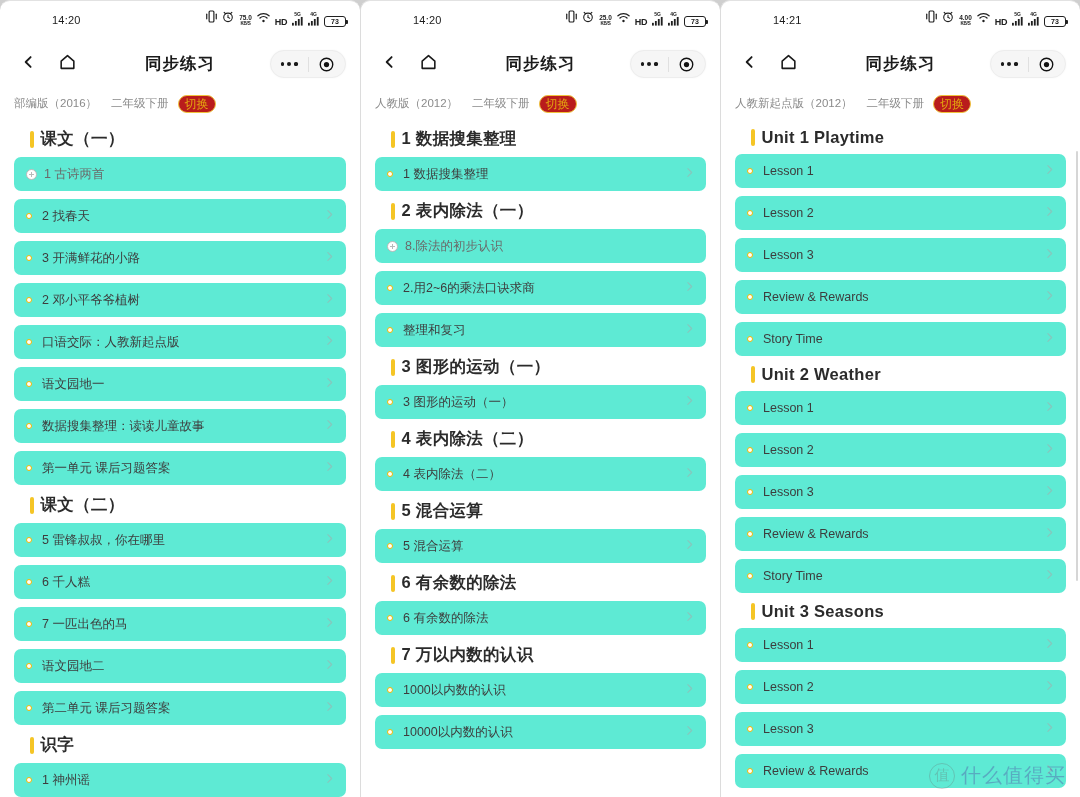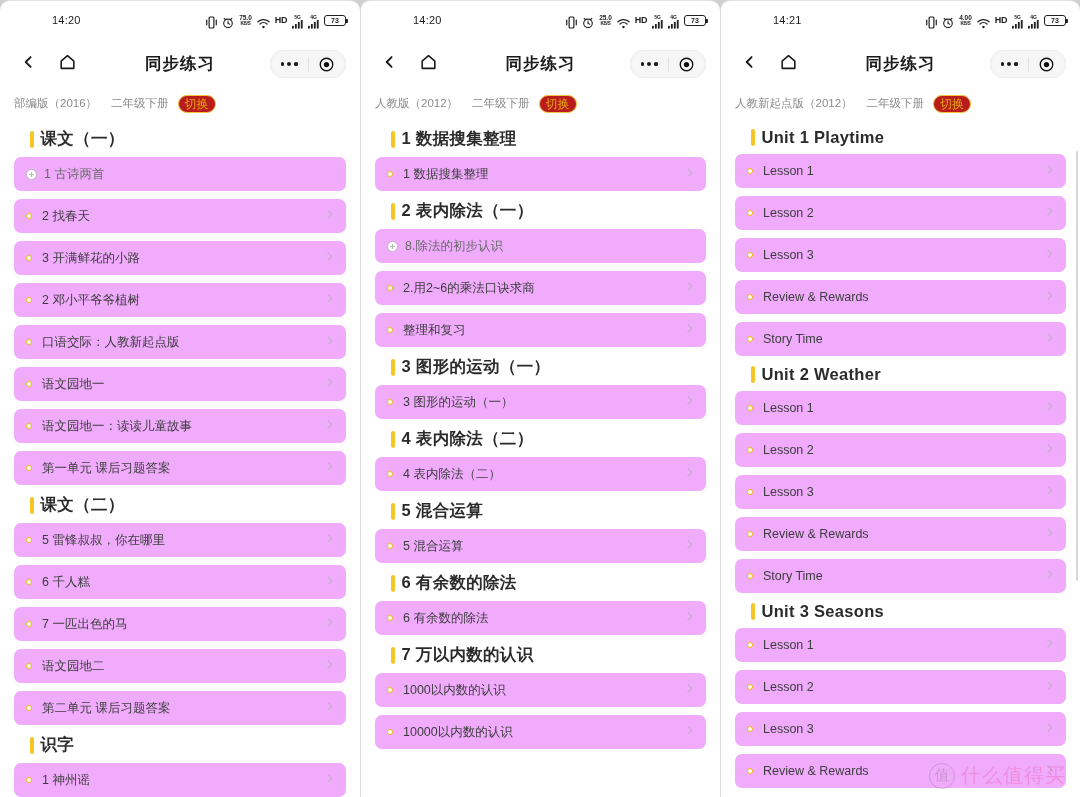--- a/index.html
+++ b/index.html
@@ -33,22 +33,22 @@
     display: flex; align-items: center;
     padding: 0 14px 0 0;
     position: relative;
   }
   .sb-time {
     font-size: 11px; color: #1b1b1b; font-weight: 500;
     letter-spacing: .2px;
     position: absolute; left: 52px; top: 13px;
   }
   .sb-icons {
-    position: absolute; right: 14px; top: 14px;
-    display: flex; align-items: flex-start; gap: 5px;
+    position: absolute; right: 14px; top: 8px;
+    display: flex; align-items: flex-end; gap: 5px;
     color: #202020;
   }
   .sb-ico { display: block; }
   .sb-net {
     font-size: 6.5px; line-height: 6px; text-align: center;
     font-family: "Liberation Sans", sans-serif; font-weight: 700;
     color: #202020;
   }
   .sb-net .u { font-size: 4.6px; letter-spacing: -.2px; display:block; }
   .sb-hd { font-size: 9px; font-weight: 700; letter-spacing: -.4px; }
@@ -116,21 +116,21 @@
     font-size: 16.5px; font-weight: 700; color: #2b2b2b;
     letter-spacing: .3px;
     padding-left: 16px;
   }
   .sec-bar {
     width: 3.5px; height: 17px; background: #f5c525;
     border-radius: 2px; margin-right: 7px; flex: none;
   }
   .row {
     height: 34px; border-radius: 7px;
-    background: #f0abfc;
+    background: #5eead4;
     display: flex; align-items: center;
     margin-bottom: 8px;
     padding: 0 10px 0 12px;
     cursor: pointer;
   }
   .row-dot {
     width: 6px; height: 6px; border-radius: 50%;
     border: 1.6px solid #f2b705; background: #fff;
     flex: none; margin-right: 10px;
   }
@@ -161,21 +161,21 @@
     position: absolute; right: 14px; bottom: 8px;
     display: flex; align-items: center; gap: 6px;
     opacity: .30; pointer-events: none;
   }
   .wm-circle {
     width: 26px; height: 26px; border-radius: 50%;
     border: 1.6px solid #6b6b6b; color: #6b6b6b;
     font-size: 15px; line-height: 23px; text-align: center;
     font-family: "DejaVu Sans", sans-serif;
   }
-  .wm-text { font-size: 20px; color: #ec4899; letter-spacing: 1px; }
+  .wm-text { font-size: 20px; color: #4c1d95; letter-spacing: 1px; }
 </style>
 </head>
 <body>
 
 <div class="stage">
     <div class="panel">
       <div class="statusbar">
         <div class="sb-time">14:20</div>
         <div class="sb-icons">
           <span class="sb-ico"><svg width="11" height="13" viewBox="0 0 12 14">
@@ -285,21 +285,21 @@
         </div>
         <div class="row">
           <span class="row-dot"></span>
           <span class="row-label">语文园地一</span>
           <span class="chev"><svg width="13" height="13" viewBox="0 0 24 24" fill="none" stroke="#a9a9a9" stroke-width="2.1" stroke-linecap="round" stroke-linejoin="round">
               <polyline points="9 5 16 12 9 19"></polyline>
             </svg></span>
         </div>
         <div class="row">
           <span class="row-dot"></span>
-          <span class="row-label">语文园地一：读读儿童故事</span>
+          <span class="row-label">数据搜集整理：读读儿童故事</span>
           <span class="chev"><svg width="13" height="13" viewBox="0 0 24 24" fill="none" stroke="#a9a9a9" stroke-width="2.1" stroke-linecap="round" stroke-linejoin="round">
               <polyline points="9 5 16 12 9 19"></polyline>
             </svg></span>
         </div>
         <div class="row">
           <span class="row-dot"></span>
           <span class="row-label">第一单元 课后习题答案</span>
           <span class="chev"><svg width="13" height="13" viewBox="0 0 24 24" fill="none" stroke="#a9a9a9" stroke-width="2.1" stroke-linecap="round" stroke-linejoin="round">
               <polyline points="9 5 16 12 9 19"></polyline>
             </svg></span>

